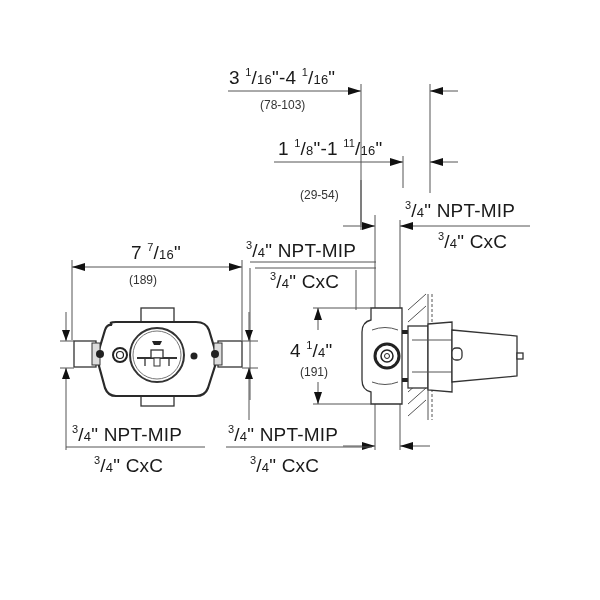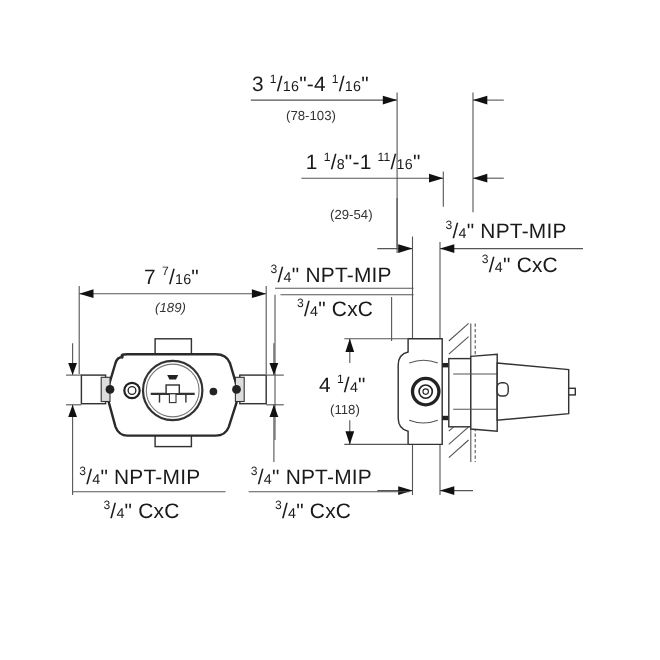--- a/index.html
+++ b/index.html
@@ -172,34 +172,34 @@
   <span class="sup">3</span>/<span class="sub">4</span><span>" NPT-MIP</span>
 </div>
 <div class="lbl big" style="left:438px; top:231px;">
   <span class="sup">3</span>/<span class="sub">4</span><span>" CxC</span>
 </div>
 
 <div class="lbl big" style="left:131px; top:242px;">
   <span>7</span>
   <span class="sup">7</span>/<span class="sub">16</span><span>"</span>
 </div>
-<div class="lbl small" style="left:141px; top:273px;font-style:italic;">(189)</div>
+<div class="lbl small" style="left:129px; top:273px;">(189)</div>
 
 <div class="lbl big" style="left:246px; top:240px;">
   <span class="sup">3</span>/<span class="sub">4</span><span>" NPT-MIP</span>
 </div>
 <div class="lbl big" style="left:270px; top:271px;">
   <span class="sup">3</span>/<span class="sub">4</span><span>" CxC</span>
 </div>
 
 <div class="lbl big" style="left:290px; top:340px;">
   <span>4</span>
   <span class="sup">1</span>/<span class="sub">4</span><span>"</span>
 </div>
-<div class="lbl small" style="left:300px; top:365px;">(118)</div>
+<div class="lbl small" style="left:300px; top:365px;">(191)</div>
 
 <div class="lbl big" style="left:72px; top:424px;">
   <span class="sup">3</span>/<span class="sub">4</span><span>" NPT-MIP</span>
 </div>
 <div class="lbl big" style="left:94px; top:455px;">
   <span class="sup">3</span>/<span class="sub">4</span><span>" CxC</span>
 </div>
 
 <div class="lbl big" style="left:228px; top:424px;">
   <span class="sup">3</span>/<span class="sub">4</span><span>" NPT-MIP</span>

